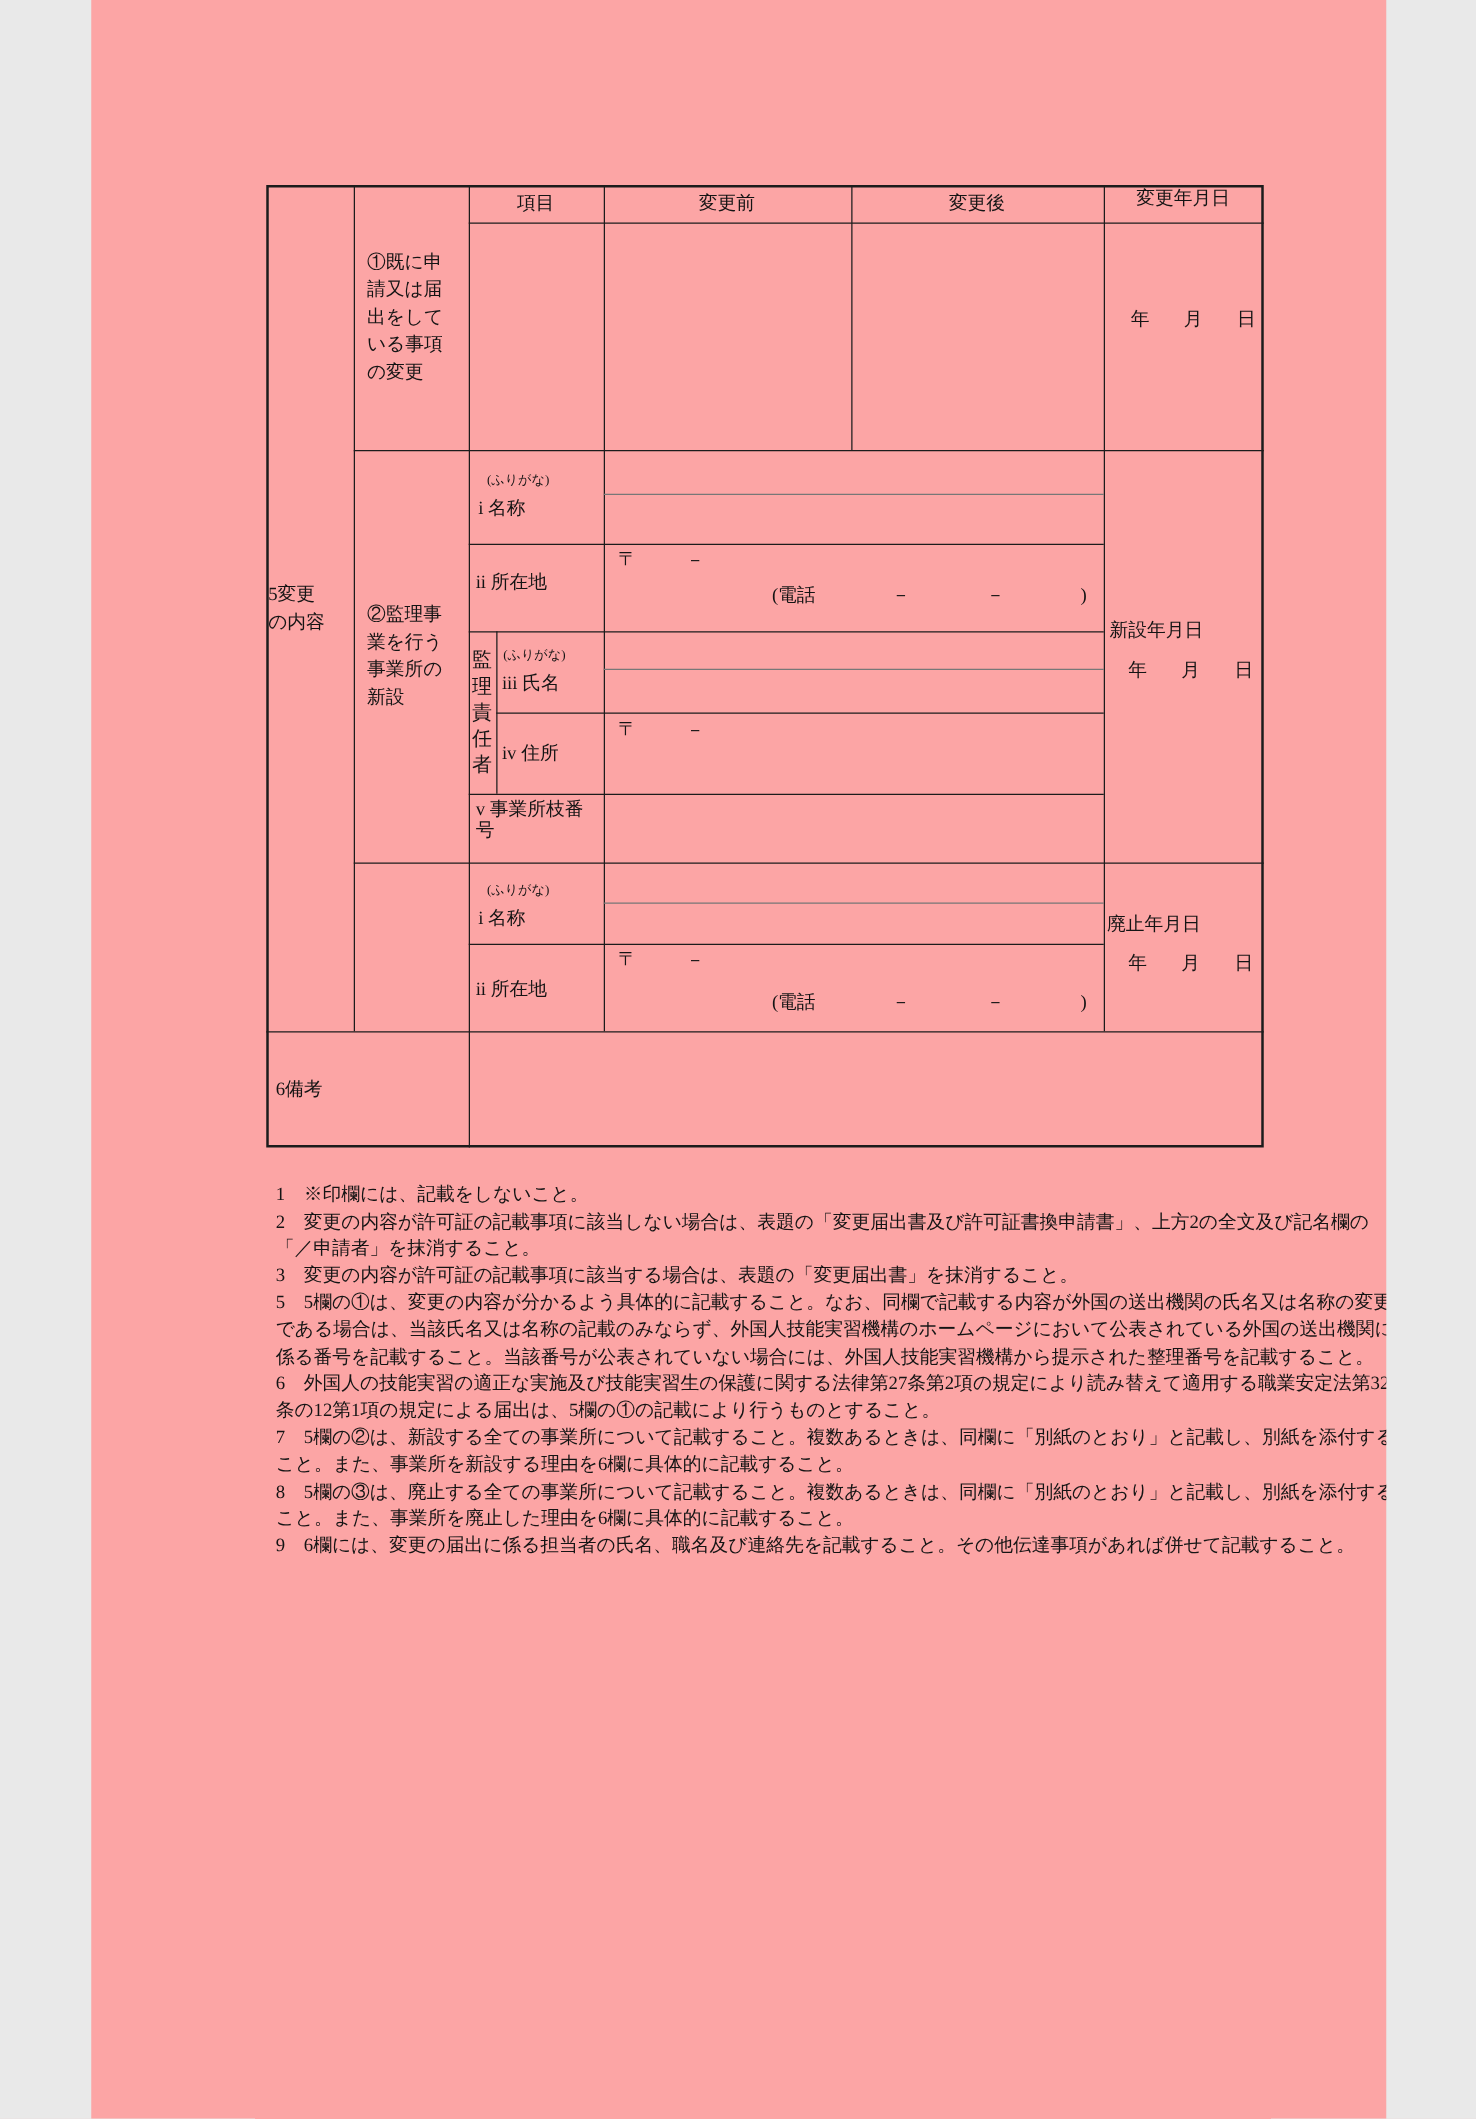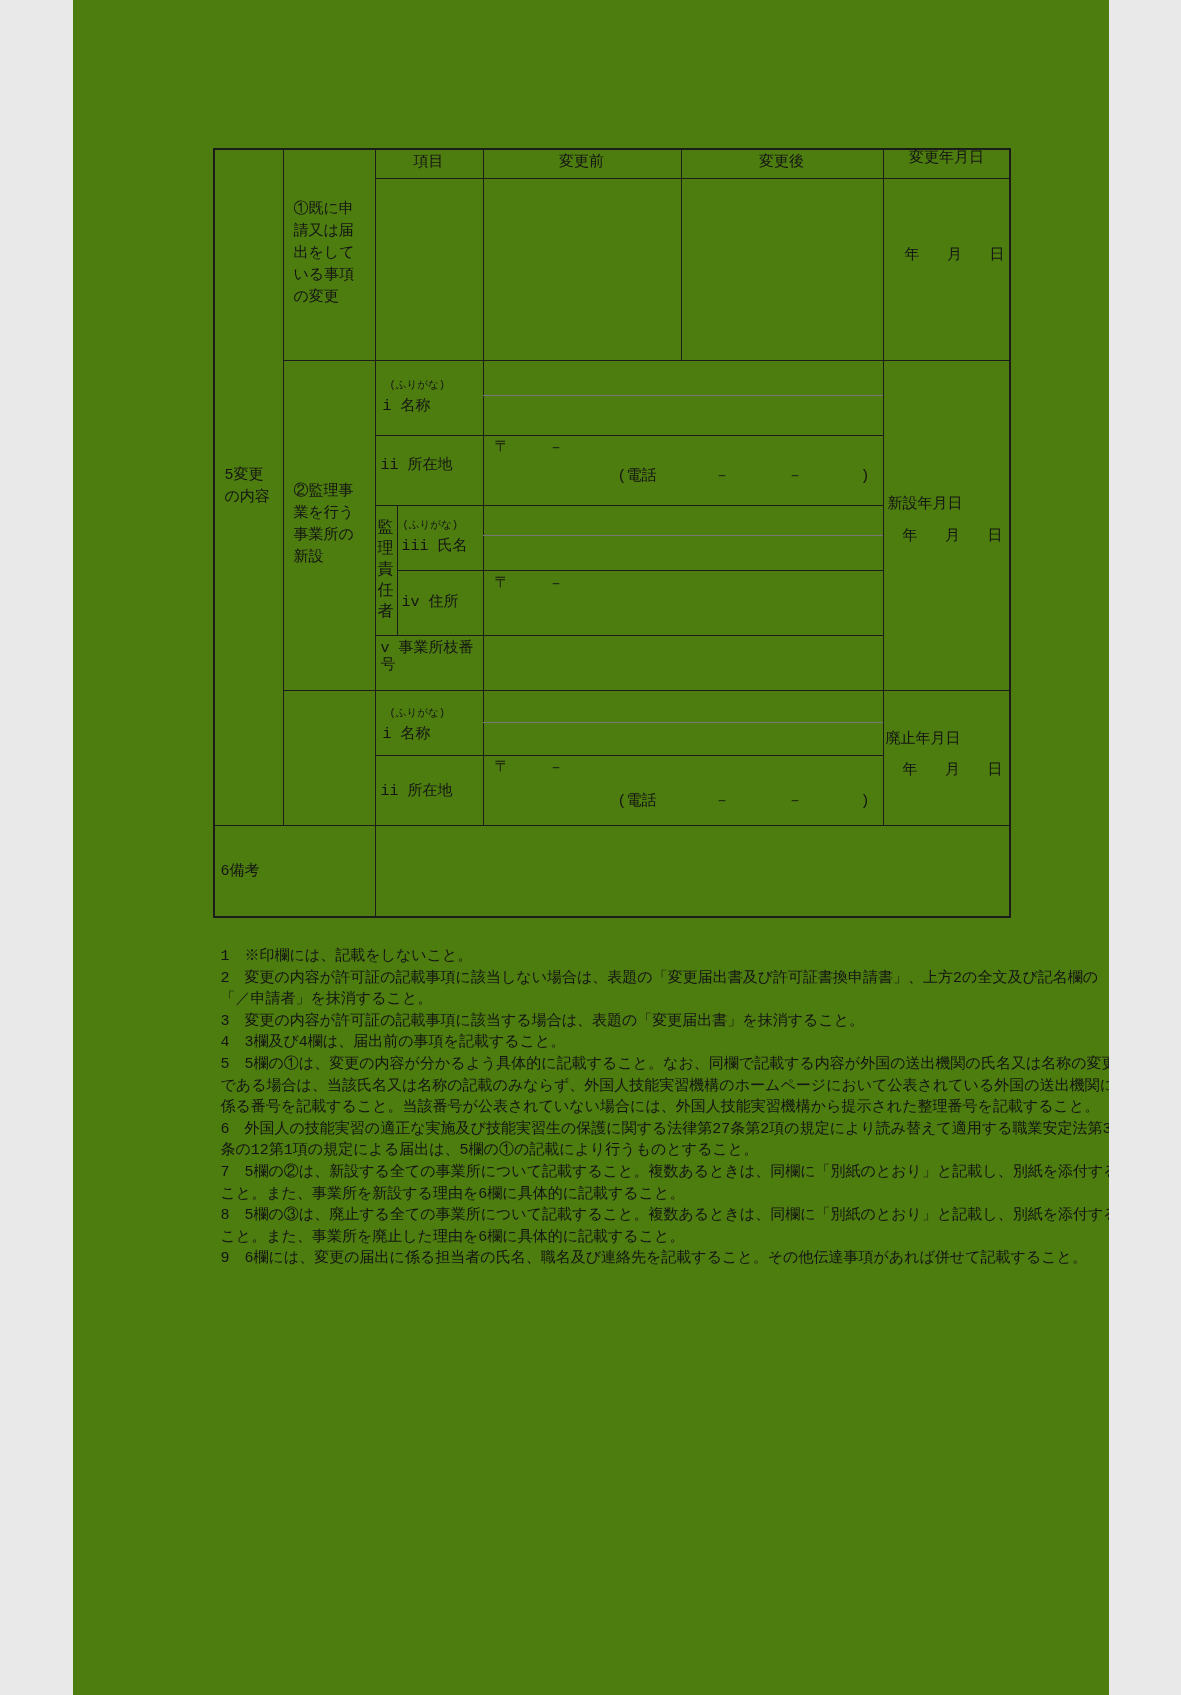--- a/index.html
+++ b/index.html
@@ -1,20 +1,20 @@
 <!DOCTYPE html>
 <html><head>
 <meta charset="utf-8">
 <style>
   * { margin:0; padding:0; box-sizing:border-box; }
   html,body { background:#e9e9e9; }
   .page {
     position:relative; width:1036px; height:1695px;
-    background:#4d7c0f; color:#141414;
-    font-family:Liberation Mono, monospace;
+    background:#fca5a5; color:#141414;
+    font-family:Liberation Serif, serif;
     overflow:hidden; margin:0 auto;
   }
   .abs { position:absolute; }
   .hline { position:absolute; height:1px; background:#1c1c1c; }
   .vline { position:absolute; width:1px; background:#1c1c1c; }
   .hline.light { background:#777; }
   .outer { position:absolute; border:2px solid #1c1c1c; background:transparent; }
   .lbl { position:absolute; font-size:15px; line-height:22px; white-space:nowrap; }
   .wrap { white-space:normal; word-break:break-all; }
   .furi { font-size:10.5px; line-height:14px; }
@@ -55,21 +55,21 @@
 
   <div class="hline light" style="top:395px; left:410px; width:400px;"></div>
   <div class="hline light" style="top:535px; left:410px; width:400px;"></div>
   <div class="hline light" style="top:722px; left:410px; width:400px;"></div>
 
   <div class="lbl cellcenter" style="left:302px; top:148px; width:108px; height:30px;">項目</div>
   <div class="lbl cellcenter" style="left:410px; top:148px; width:198px; height:30px;">変更前</div>
   <div class="lbl cellcenter" style="left:608px; top:148px; width:202px; height:30px;">変更後</div>
   <div class="lbl cellcenter" style="left:810px; top:144px; width:128px; height:30px;">変更年月日</div>
 
-  <div class="abs cellleft" style="left:142px; top:148px; width:66px; height:677px; padding-left:10px;">
+  <div class="abs cellleft" style="left:142px; top:148px; width:66px; height:677px; padding-left:0;">
     <div class="wrap" style="width:50px; font-size:15px; line-height:22px;">5変更の内容</div>
   </div>
 
   <div class="abs cellcenter" style="left:210px; top:148px; width:92px; height:212px;">
     <div class="wrap" style="width:70px; font-size:15px; line-height:22px; text-align:left;">①既に申請又は届出をしている事項の変更</div>
   </div>
   <div class="field" style="left:410px; top:178px; width:198px; height:182px;"></div>
   <div class="field" style="left:608px; top:178px; width:202px; height:182px;"></div>
   <div class="flexrow" style="left:832px; top:246px; width:100px;">
     <span>年</span>
@@ -147,21 +147,20 @@
 
   <div class="abs cellleft" style="left:148px; top:825px; width:140px; height:93px;">
     <div class="lbl" style="position:static;">6備考</div>
   </div>
   <div class="field" style="left:302px; top:825px; width:636px; height:93px;"></div>
 
   <div class="notes">
     <div class="note-item"><span class="note-num">1</span><span>※印欄には、記載をしないこと。</span></div>
     <div class="note-item"><span class="note-num">2</span><span>変更の内容が許可証の記載事項に該当しない場合は、表題の「変更届出書及び許可証書換申請書」、上方2の全文及び記名欄の「／申請者」を抹消すること。</span></div>
     <div class="note-item"><span class="note-num">3</span><span>変更の内容が許可証の記載事項に該当する場合は、表題の「変更届出書」を抹消すること。</span></div>
-    <div class="note-item"><span class="note-num">4</span><span>3欄及び4欄は、届出前の事項を記載すること。</span></div>
     <div class="note-item"><span class="note-num">5</span><span>5欄の①は、変更の内容が分かるよう具体的に記載すること。なお、同欄で記載する内容が外国の送出機関の氏名又は名称の変更である場合は、当該氏名又は名称の記載のみならず、外国人技能実習機構のホームページにおいて公表されている外国の送出機関に係る番号を記載すること。当該番号が公表されていない場合には、外国人技能実習機構から提示された整理番号を記載すること。</span></div>
     <div class="note-item"><span class="note-num">6</span><span>外国人の技能実習の適正な実施及び技能実習生の保護に関する法律第27条第2項の規定により読み替えて適用する職業安定法第32条の12第1項の規定による届出は、5欄の①の記載により行うものとすること。</span></div>
     <div class="note-item"><span class="note-num">7</span><span>5欄の②は、新設する全ての事業所について記載すること。複数あるときは、同欄に「別紙のとおり」と記載し、別紙を添付すること。また、事業所を新設する理由を6欄に具体的に記載すること。</span></div>
     <div class="note-item"><span class="note-num">8</span><span>5欄の③は、廃止する全ての事業所について記載すること。複数あるときは、同欄に「別紙のとおり」と記載し、別紙を添付すること。また、事業所を廃止した理由を6欄に具体的に記載すること。</span></div>
     <div class="note-item"><span class="note-num">9</span><span>6欄には、変更の届出に係る担当者の氏名、職名及び連絡先を記載すること。その他伝達事項があれば併せて記載すること。</span></div>
   </div>
 
 </div>
 
 </body></html>

